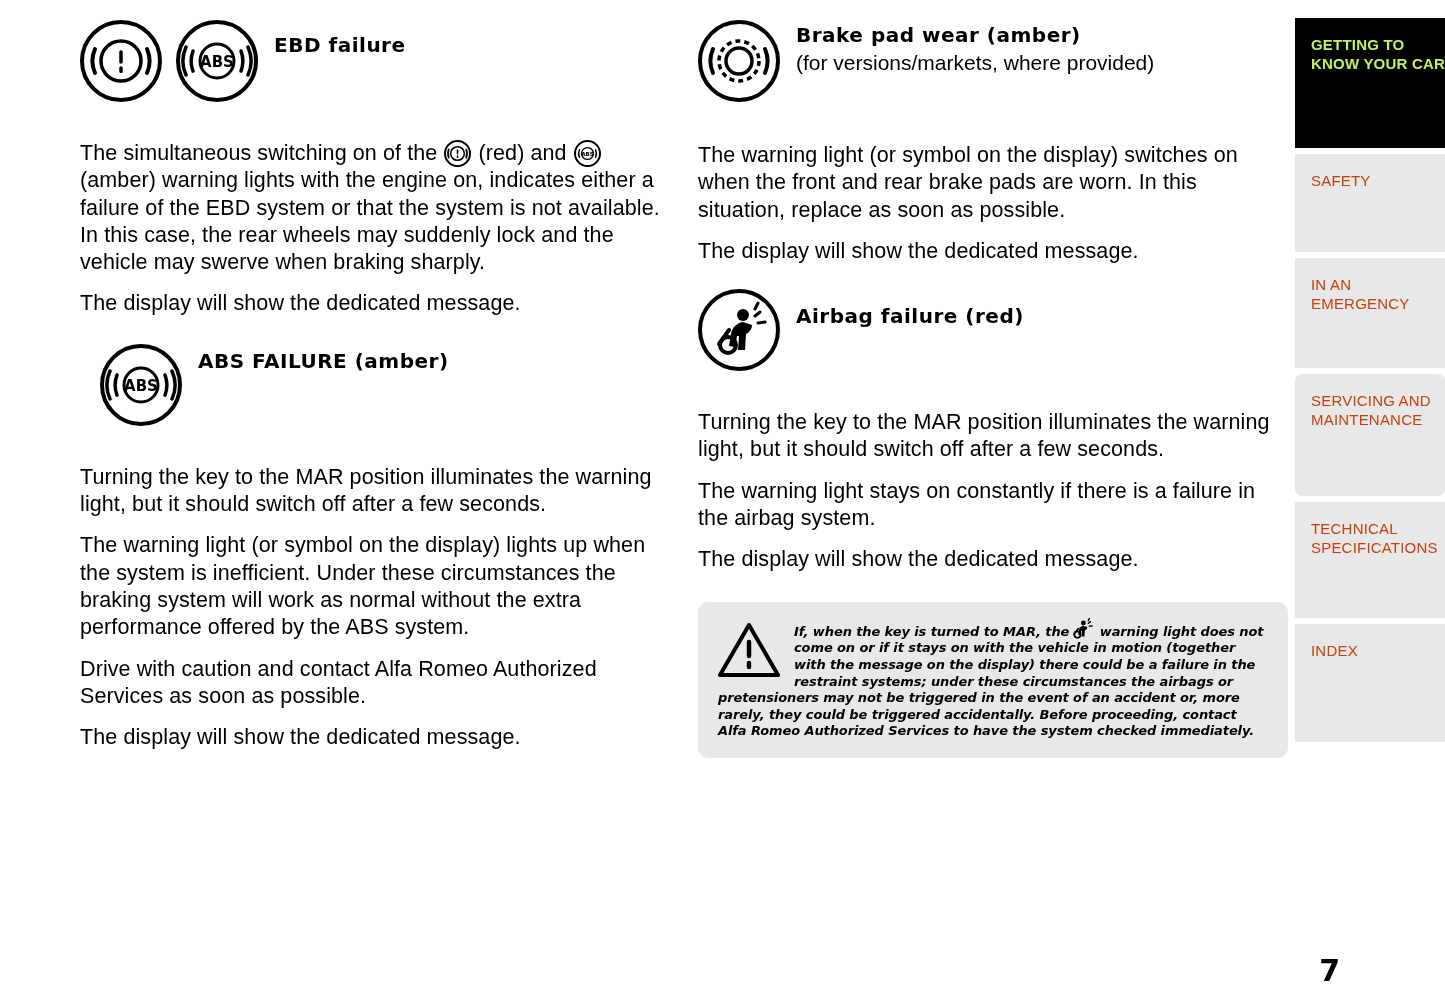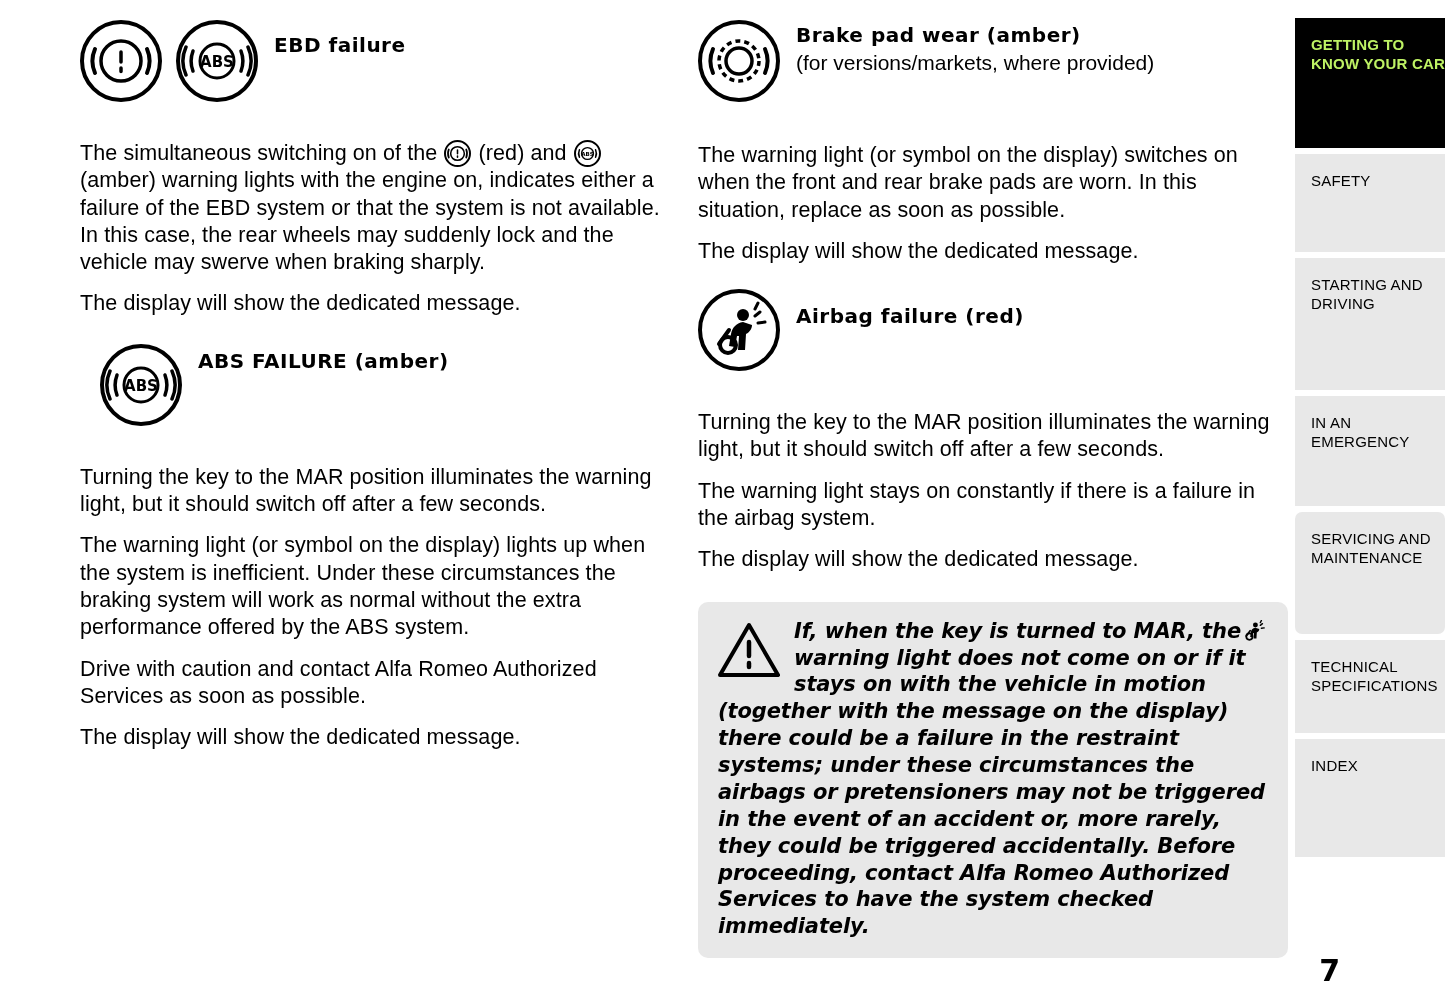--- a/index.html
+++ b/index.html
@@ -111,55 +111,55 @@
     position: relative;
   }
   .warning-box .tri {
     float: left;
     margin: 4px 14px 2px 0;
   }
   .warning-box p {
     font-family: "DejaVu Sans", sans-serif;
     font-style: italic;
     font-weight: bold;
-    font-size: 21px;
+    font-size: 13px;
     line-height: 1.28;
     margin: 0;
     letter-spacing: -0.1px;
   }
 
   
   .tabs {
     position: absolute;
     right: 0;
     top: 18px;
     width: 150px;
   }
   .tab {
     width: 150px;
     background: #e8e8e8;
-    color: #000000;
+    color: #c2410c;
     font-size: 15px;
     line-height: 1.25;
     letter-spacing: 0.2px;
     padding: 18px 0 0 16px;
     margin-bottom: 6px;
     position: relative;
   }
   .tab.active {
     background: #000;
     color: #bef264;
     font-weight: bold;
   }
   .tab-h1 { height: 130px; }
   .tab-h2 { height: 98px; }
   .tab-h3 { height: 132px; }
   .tab-h4 { height: 110px; }
   .tab-h5 { height: 122px; border-radius: 7px; }
-  .tab-h6 { height: 93px; }
+  .tab-h6 { height: 116px; }
   .tab-h7 { height: 118px; }
 
   .page-number {
     position: absolute;
     right: 105px;
     bottom: 10px;
     font-family: "DejaVu Sans", sans-serif;
     font-weight: bold;
     font-size: 30px;
   }
@@ -304,21 +304,20 @@
               <circle cx="24" cy="47" r="9" fill="none" stroke="#000" stroke-width="5"></circle>
               <path d="M55 15 l6 -5 M58 23 l8 -1 M55 7 l3 -6" stroke="#000" stroke-width="4" stroke-linecap="round"></path>
             </svg></span><span> warning light does not come on or if it stays on with the vehicle in motion (together with the message on the display) there could be a failure in the restraint systems; under these circumstances the airbags or pretensioners may not be triggered in the event of an accident or, more rarely, they could be triggered accidentally. Before proceeding, contact Alfa Romeo Authorized Services to have the system checked immediately.</span>
       </p>
     </div>
   </div>
 
   <div class="tabs">
     <div class="tab active tab-h1">GETTING TO KNOW YOUR CAR</div>
     <div class="tab tab-h2">SAFETY</div>
-    <div class="tab tab-h3">STARTING AND DRIVING</div>
     <div class="tab tab-h4">IN AN EMERGENCY</div>
     <div class="tab tab-h5">SERVICING AND MAINTENANCE</div>
     <div class="tab tab-h6">TECHNICAL SPECIFICATIONS</div>
     <div class="tab tab-h7">INDEX</div>
   </div>
 
   <div class="page-number">7</div>
 </div>
 
 </body></html>

